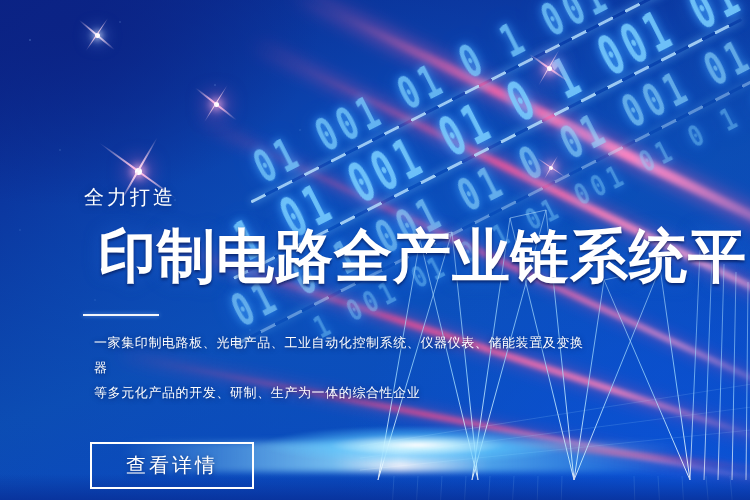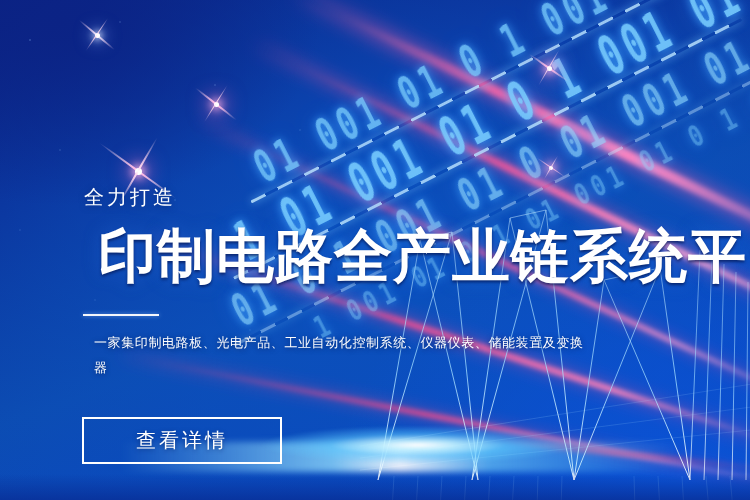--- a/index.html
+++ b/index.html
@@ -171,26 +171,27 @@
   }
   .desc{
     font-size:13px;color:#ffffff;line-height:25px;letter-spacing:.6px;
     margin:12px;font-weight:400;
     text-shadow:0 1px 5px rgba(5,25,85,.75);
   }
   .desc span{display:block;}
   .cta{
     display:inline-flex;align-items:center;justify-content:center;
     margin-top:25px;
-    width:200px;height:47px;box-sizing:border-box;
+    width:164px;height:47px;box-sizing:border-box;
     border:2px solid #ffffff;background:transparent;
     color:#ffffff;font-size:20px;letter-spacing:3px;font-weight:400;
     cursor:pointer;
     font-family:"Liberation Sans","DejaVu Sans",sans-serif;
     text-shadow:0 1px 4px rgba(5,25,85,.6);
+    margin-left:8px;
   }
 </style>
 </head>
 <body>
 
 <div class="banner">
 
   <div class="layer stars"></div>
 
   <div class="layer">
@@ -332,17 +333,18 @@
         <i class="core"></i>
       </div>
   </div>
 
   <div class="content">
     <div class="eyebrow">全力打造</div>
     <h1 class="headline">印制电路全产业链系统平台</h1>
     <div class="rule"></div>
     <p class="desc">
       <span>一家集印制电路板、光电产品、工业自动化控制系统、仪器仪表、储能装置及变换器</span>
+      <span>等多元化产品的开发、研制、生产为一体的综合性企业</span>
     </p>
     <button class="cta">查看详情</button>
   </div>
 
 </div>
 
 </body></html>

